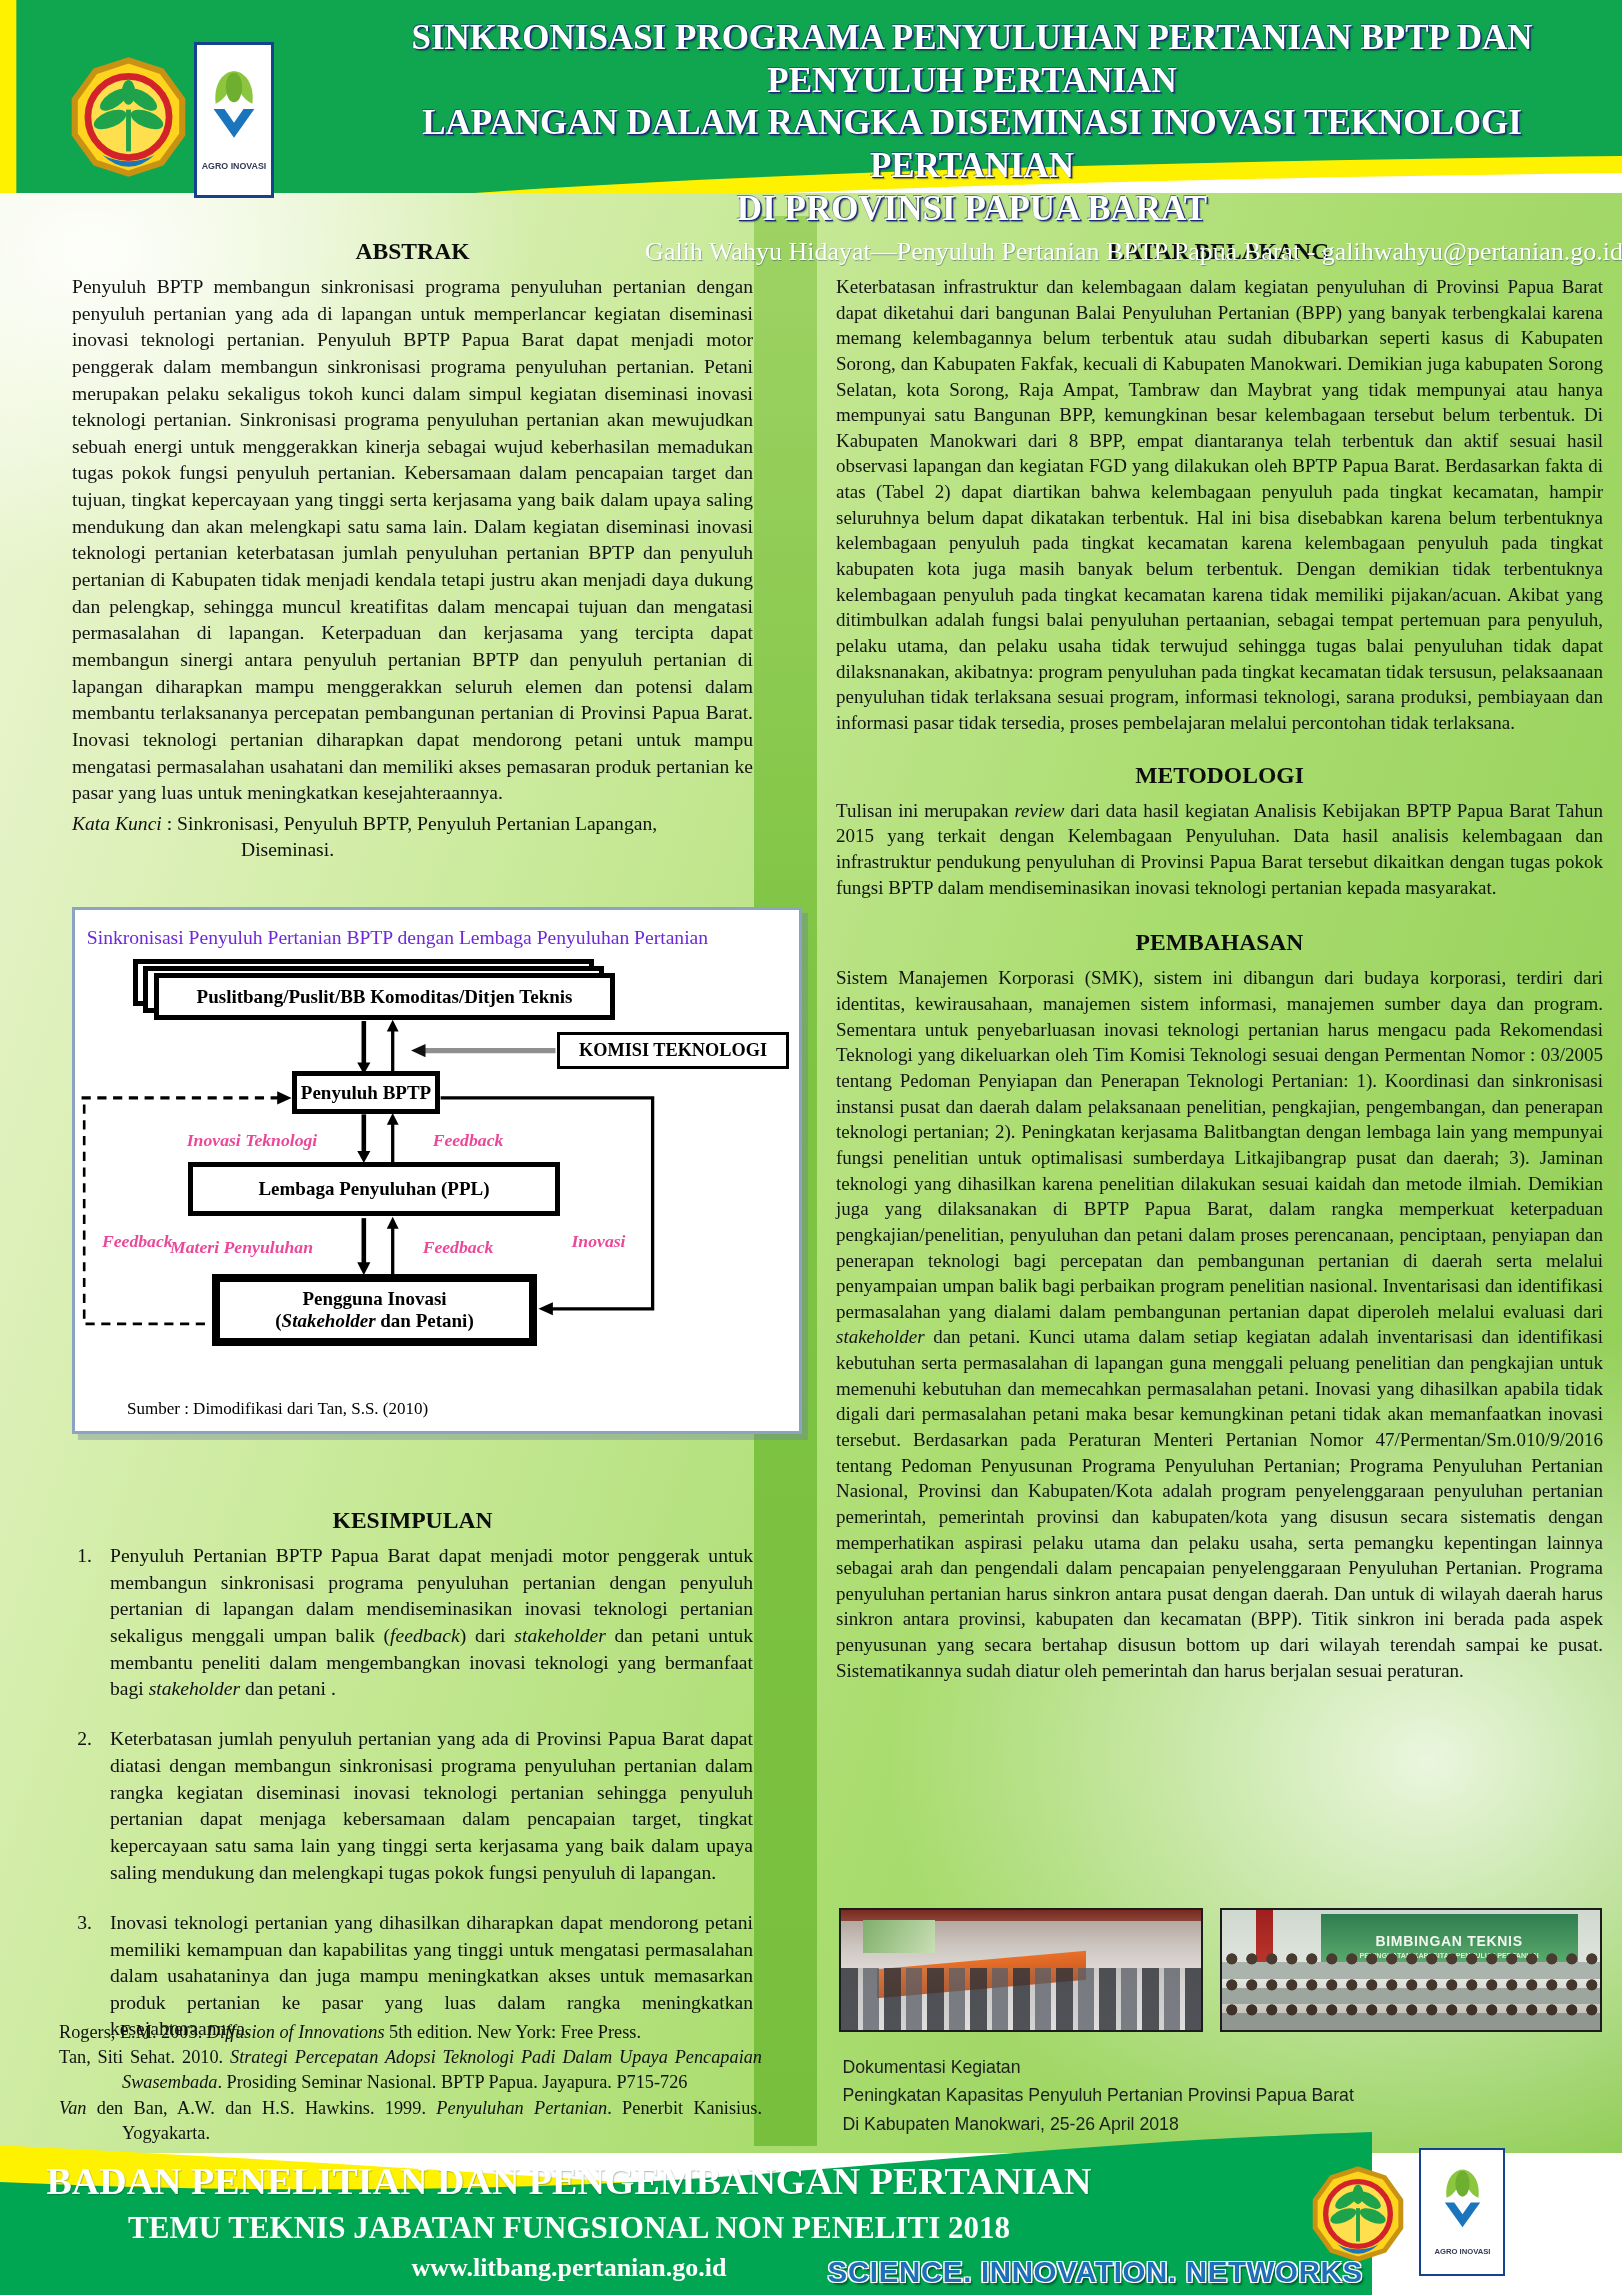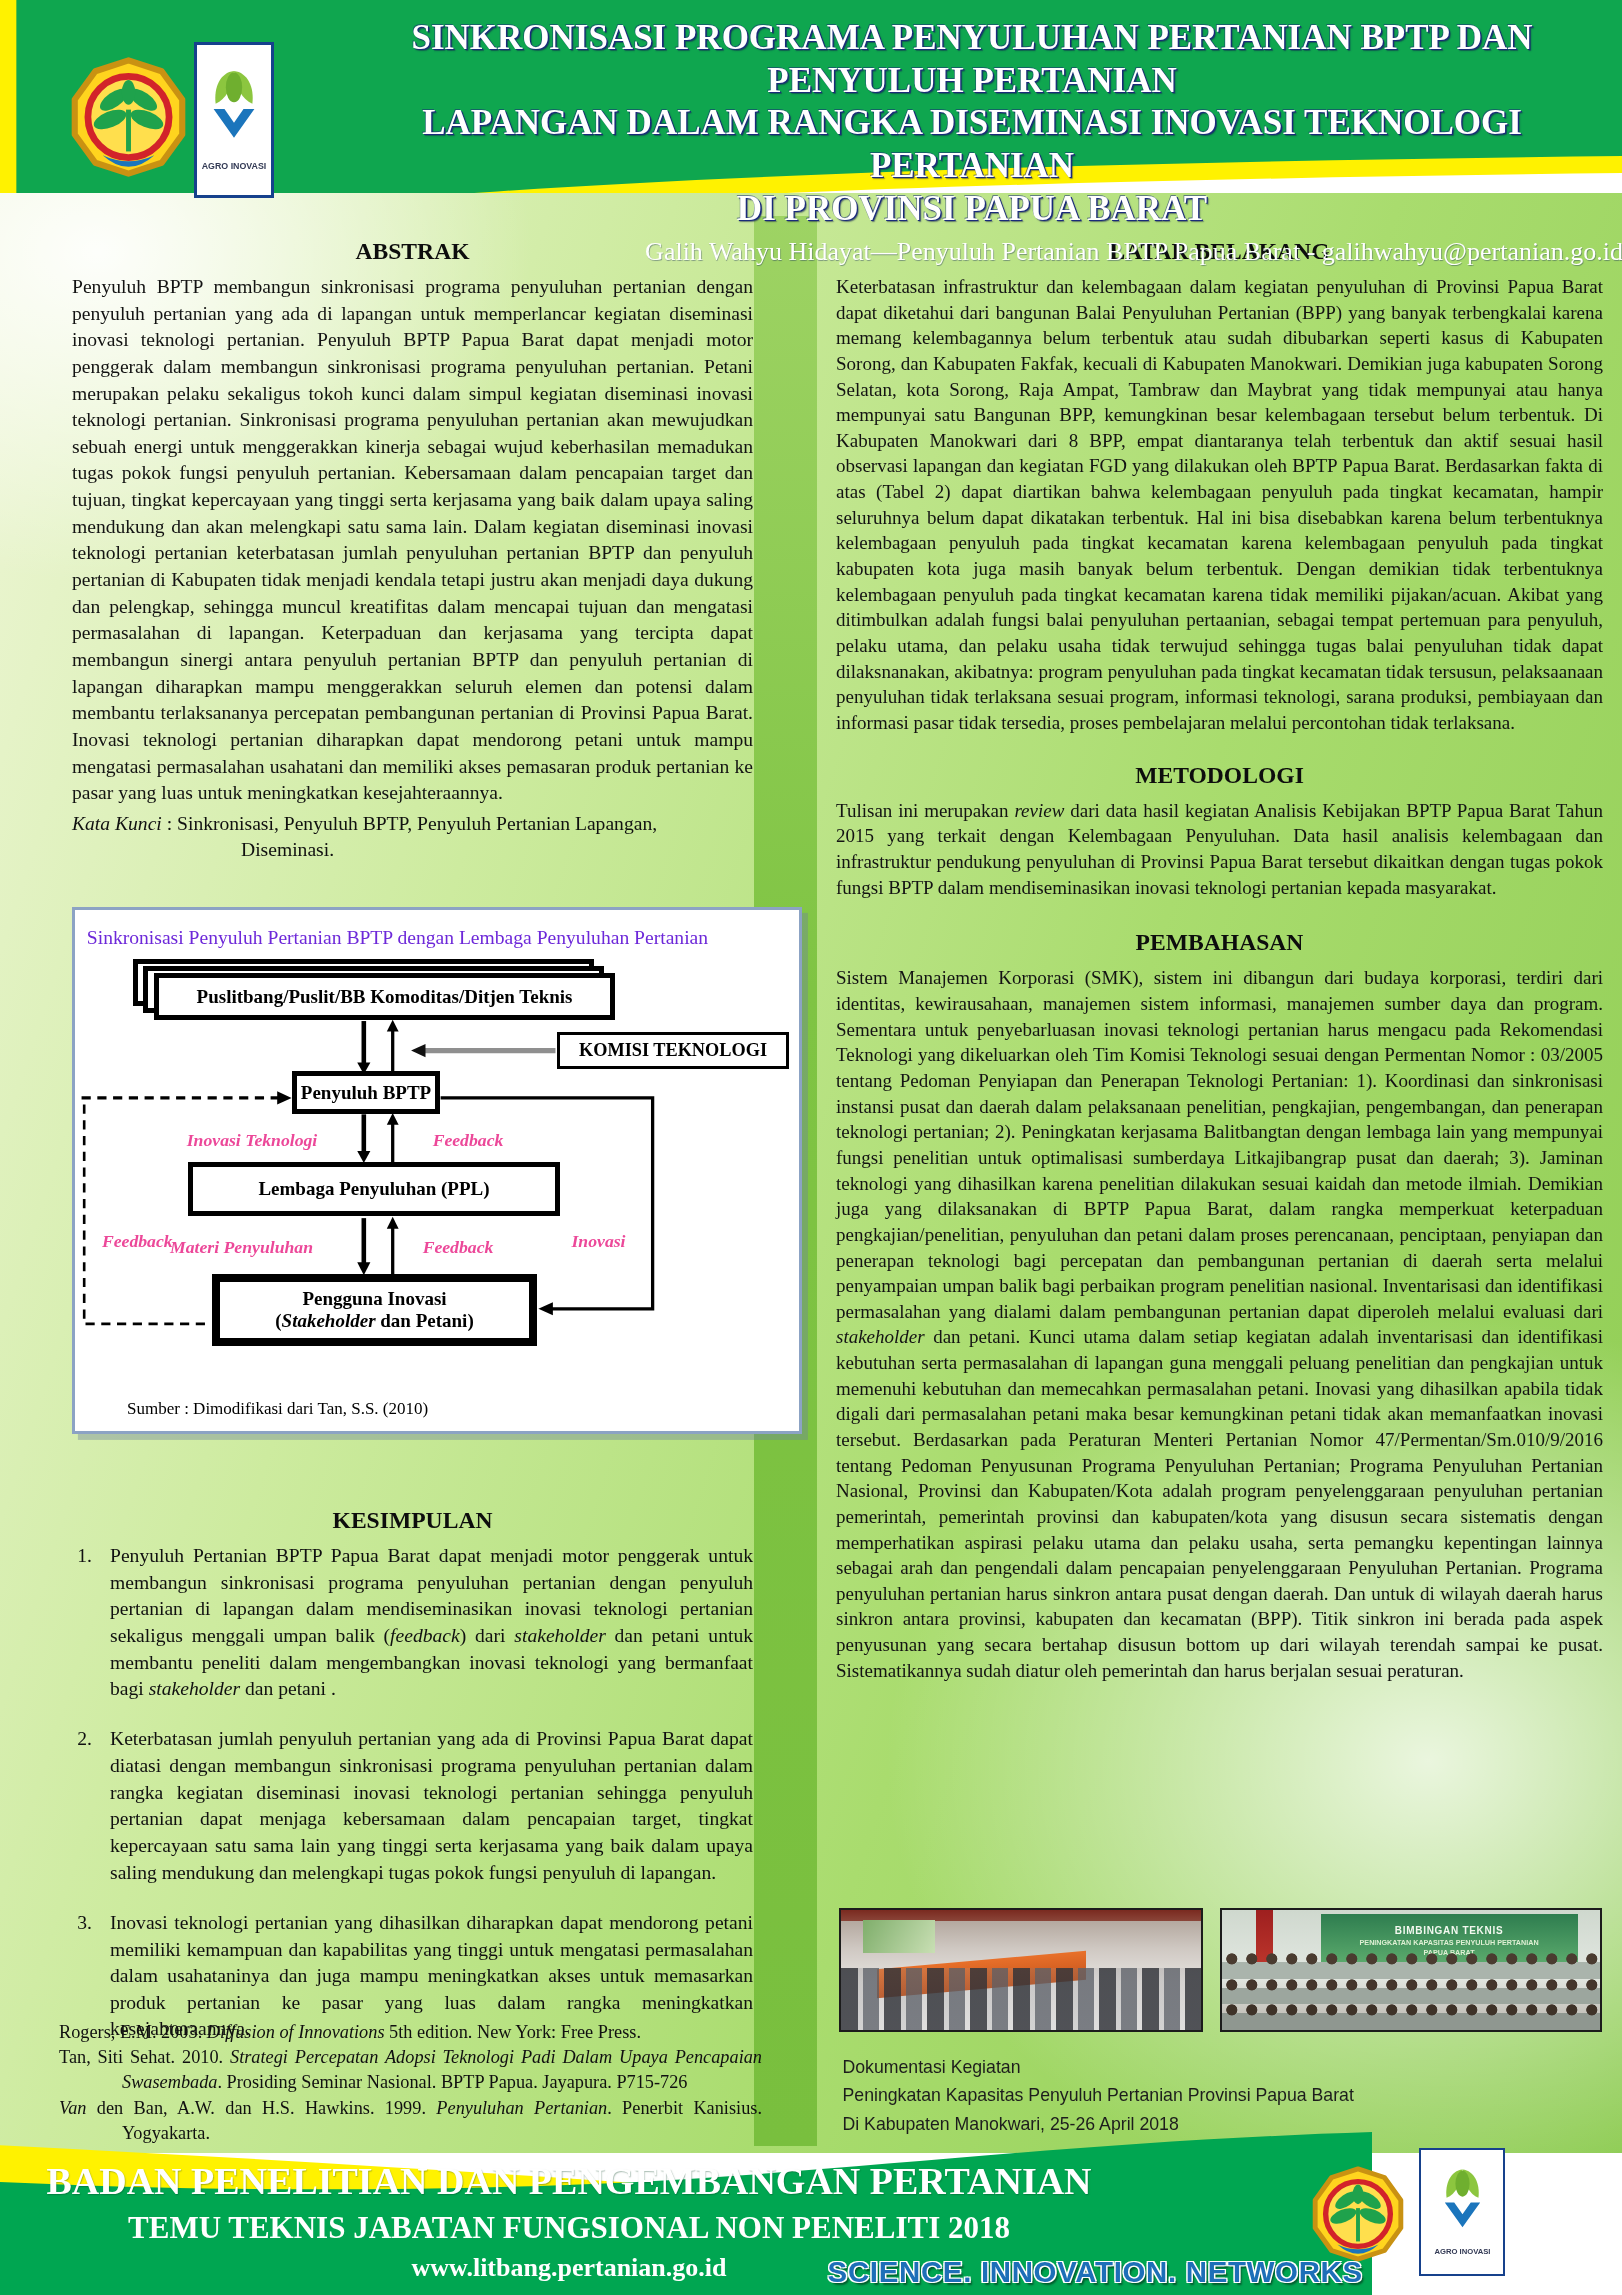--- a/index.html
+++ b/index.html
@@ -61,21 +61,21 @@
   .photo{position:absolute;top:0;height:124px;border:2.6px solid #1c1c1c;box-sizing:border-box;overflow:hidden;}
   .photo1{left:0;width:364px;background:linear-gradient(180deg,#7a2a20 0%,#8a4438 9%,#b4a89f 9%,#cfc8c2 32%,#e6e3e0 60%,#f2f1ef 100%);}
   .p1-screen{position:absolute;left:6%;top:8%;width:20%;height:28%;background:linear-gradient(120deg,#7fae6b,#c9dfb4);}
   .p1-table{position:absolute;left:10%;top:42%;width:58%;height:24%;background:linear-gradient(180deg,#e8702a,#c6531b);transform:skewY(-5deg);}
   .p1-chairs{position:absolute;left:0;bottom:0;width:100%;height:52%;
      background:repeating-linear-gradient(90deg, rgba(52,54,60,.85) 0 17px, rgba(120,122,128,.25) 17px 22px, rgba(92,96,104,.8) 22px 38px, rgba(150,150,155,.2) 38px 43px);}
   .photo2{left:381px;width:382px;background:linear-gradient(180deg,#cfd8ce 0%,#e3e8e2 55%,#b9b3ac 100%);}
   .p2-flag{position:absolute;left:9%;top:0;width:4.5%;height:55%;background:linear-gradient(180deg,#9e1f1f,#c23a2e);}
   .p2-banner{position:absolute;left:26%;top:3%;width:68%;height:40%;background:linear-gradient(180deg,#2e7d4f,#5aa96c);
      color:#f2f8ef;text-align:center;font-family:"Liberation Sans",sans-serif;font-weight:bold;}
-  .p2-banner .b1{font-size:10px;margin-top:11px;letter-spacing:0.7px;}
+  .p2-banner .b1{font-size:14px;margin-top:19px;letter-spacing:0.7px;}
   .p2-banner .b2{font-size:7.2px;margin-top:2.6px;color:#dff0d4;}
   .p2-banner .b3{font-size:7.2px;margin-top:1.3px;color:#dff0d4;}
   .p2-crowd{position:absolute;left:0;bottom:0;width:100%;height:64%;}
   .crowd-row{position:relative;width:100%;height:33.3%;
      background:
        radial-gradient(circle 5.9px at 9.8px 5.9px, #4a3b30 0 5.2px, rgba(0,0,0,0) 5.9px),
        linear-gradient(180deg, rgba(0,0,0,0) 0 9.2px, #aab4ac 9.2px 100%);
      background-size:20px 100%, 100% 100%;}
   .crowd-row:nth-child(2){filter:brightness(.92);}
   .crowd-row:nth-child(3){filter:brightness(.84);}

